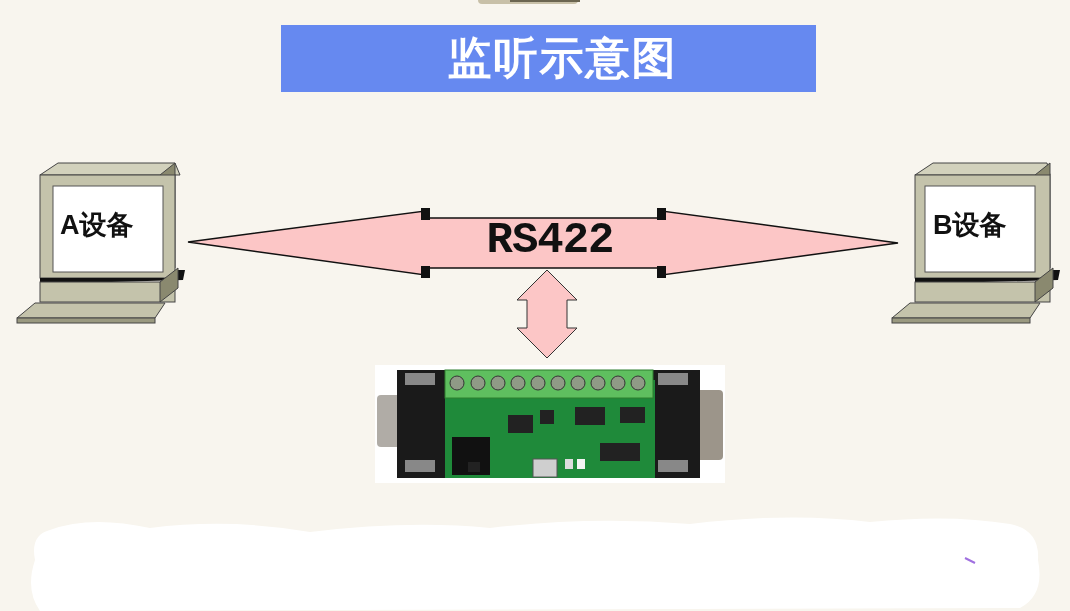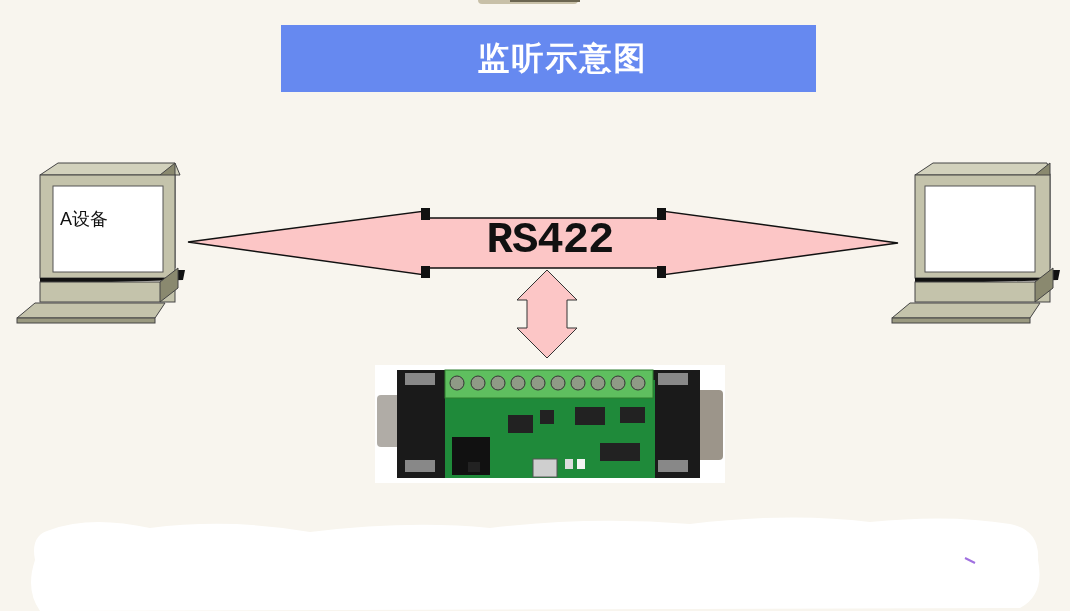--- a/index.html
+++ b/index.html
@@ -1,23 +1,23 @@
 <!DOCTYPE html>
 <html><head>
 <meta charset="utf-8">
 <style>
   html, body { margin:0; padding:0; }
   body { width:1070px; height:611px; background:#f8f5ee; position:relative; overflow:hidden; font-family:"DejaVu Sans", sans-serif; }
   .top-sliver { position:absolute; left:478px; top:0; width:100px; height:4px; background:#c8c0a8; border-radius:0 0 30px 30px; }
   .top-sliver-inner { position:absolute; left:510px; top:0; width:70px; height:2px; background:#6b6550; }
   .title-bar { position:absolute; left:281px; top:25px; width:535px; height:67px; background:#6689f0; display:flex; align-items:center; justify-content:center; }
-  .title-text { color:#ffffff; font-size:32px; font-weight:bold; letter-spacing:2px; font-family:"DejaVu Sans", sans-serif;margin-left:28px; }
+  .title-text { color:#ffffff; font-size:44px; font-weight:bold; letter-spacing:2px; font-family:"DejaVu Sans", sans-serif;margin-left:28px; }
   .computer { position:absolute; }
   .computer svg { position:absolute; left:0; top:0; }
-  .screen-label { position:absolute; font-weight:normal; color:#111; font-size:18px; font-family:"Liberation Sans", sans-serif; white-space:nowrap; }
+  .screen-label { position:absolute; font-weight:bold; color:#111; font-size:27px; font-family:"Liberation Sans", sans-serif; white-space:nowrap; }
   .diagram-svg { position:absolute; left:0; top:0; }
   .rs-label { position:absolute; left:440px; top:215px; width:220px; text-align:center; font-size:44px; font-weight:bold; color:#111; font-family:Liberation Mono, monospace; letter-spacing:-1px; }
   .board { position:absolute; left:375px; top:365px; width:350px; height:118px; }
   .redacted { position:absolute; left:30px; top:510px; width:1020px; height:101px; }
 </style>
 </head>
 <body>
 
 <div class="top-sliver"></div>
 <div class="top-sliver-inner"></div>
@@ -62,20 +62,21 @@
     <polygon points="25,15 160,15 157,3 43,3" fill="#d2d1bc" stroke="#444" stroke-width="1"></polygon>
     <polygon points="145,15 160,3 160,108 145,118" fill="#8a896f" stroke="#444" stroke-width="1"></polygon>
     <rect x="25" y="15" width="135" height="103" fill="#c4c3ab" stroke="#444" stroke-width="1"></rect>
     <rect x="35" y="26" width="110" height="86" fill="#ffffff" stroke="#555" stroke-width="1"></rect>
     <polygon points="25,118 160,118 162,110 170,110 168,120 25,124" fill="#111"></polygon>
     <rect x="25" y="122" width="135" height="20" fill="#c4c3ab" stroke="#444" stroke-width="1"></rect>
     <polygon points="145,122 163,108 163,128 145,142" fill="#8a896f" stroke="#444" stroke-width="1"></polygon>
     <polygon points="20,143 150,143 140,158 2,158" fill="#c4c3ab" stroke="#444" stroke-width="1"></polygon>
     <rect x="2" y="158" width="138" height="5" fill="#9a9980" stroke="#444" stroke-width="1"></rect>
   </svg>
+  <div class="screen-label" style="left:43px;top:47px;">B设备</div>
 </div>
 
 <div class="board">
   <svg width="350" height="118">
     <rect x="0" y="0" width="350" height="118" fill="#ffffff"></rect>
 
     <rect x="2" y="30" width="30" height="52" rx="4" fill="#b0aca6"></rect>
     <rect x="22" y="5" width="48" height="108" fill="#1a1a1a"></rect>
     <rect x="30" y="8" width="30" height="12" fill="#888"></rect>
     <rect x="30" y="95" width="30" height="12" fill="#888"></rect>

